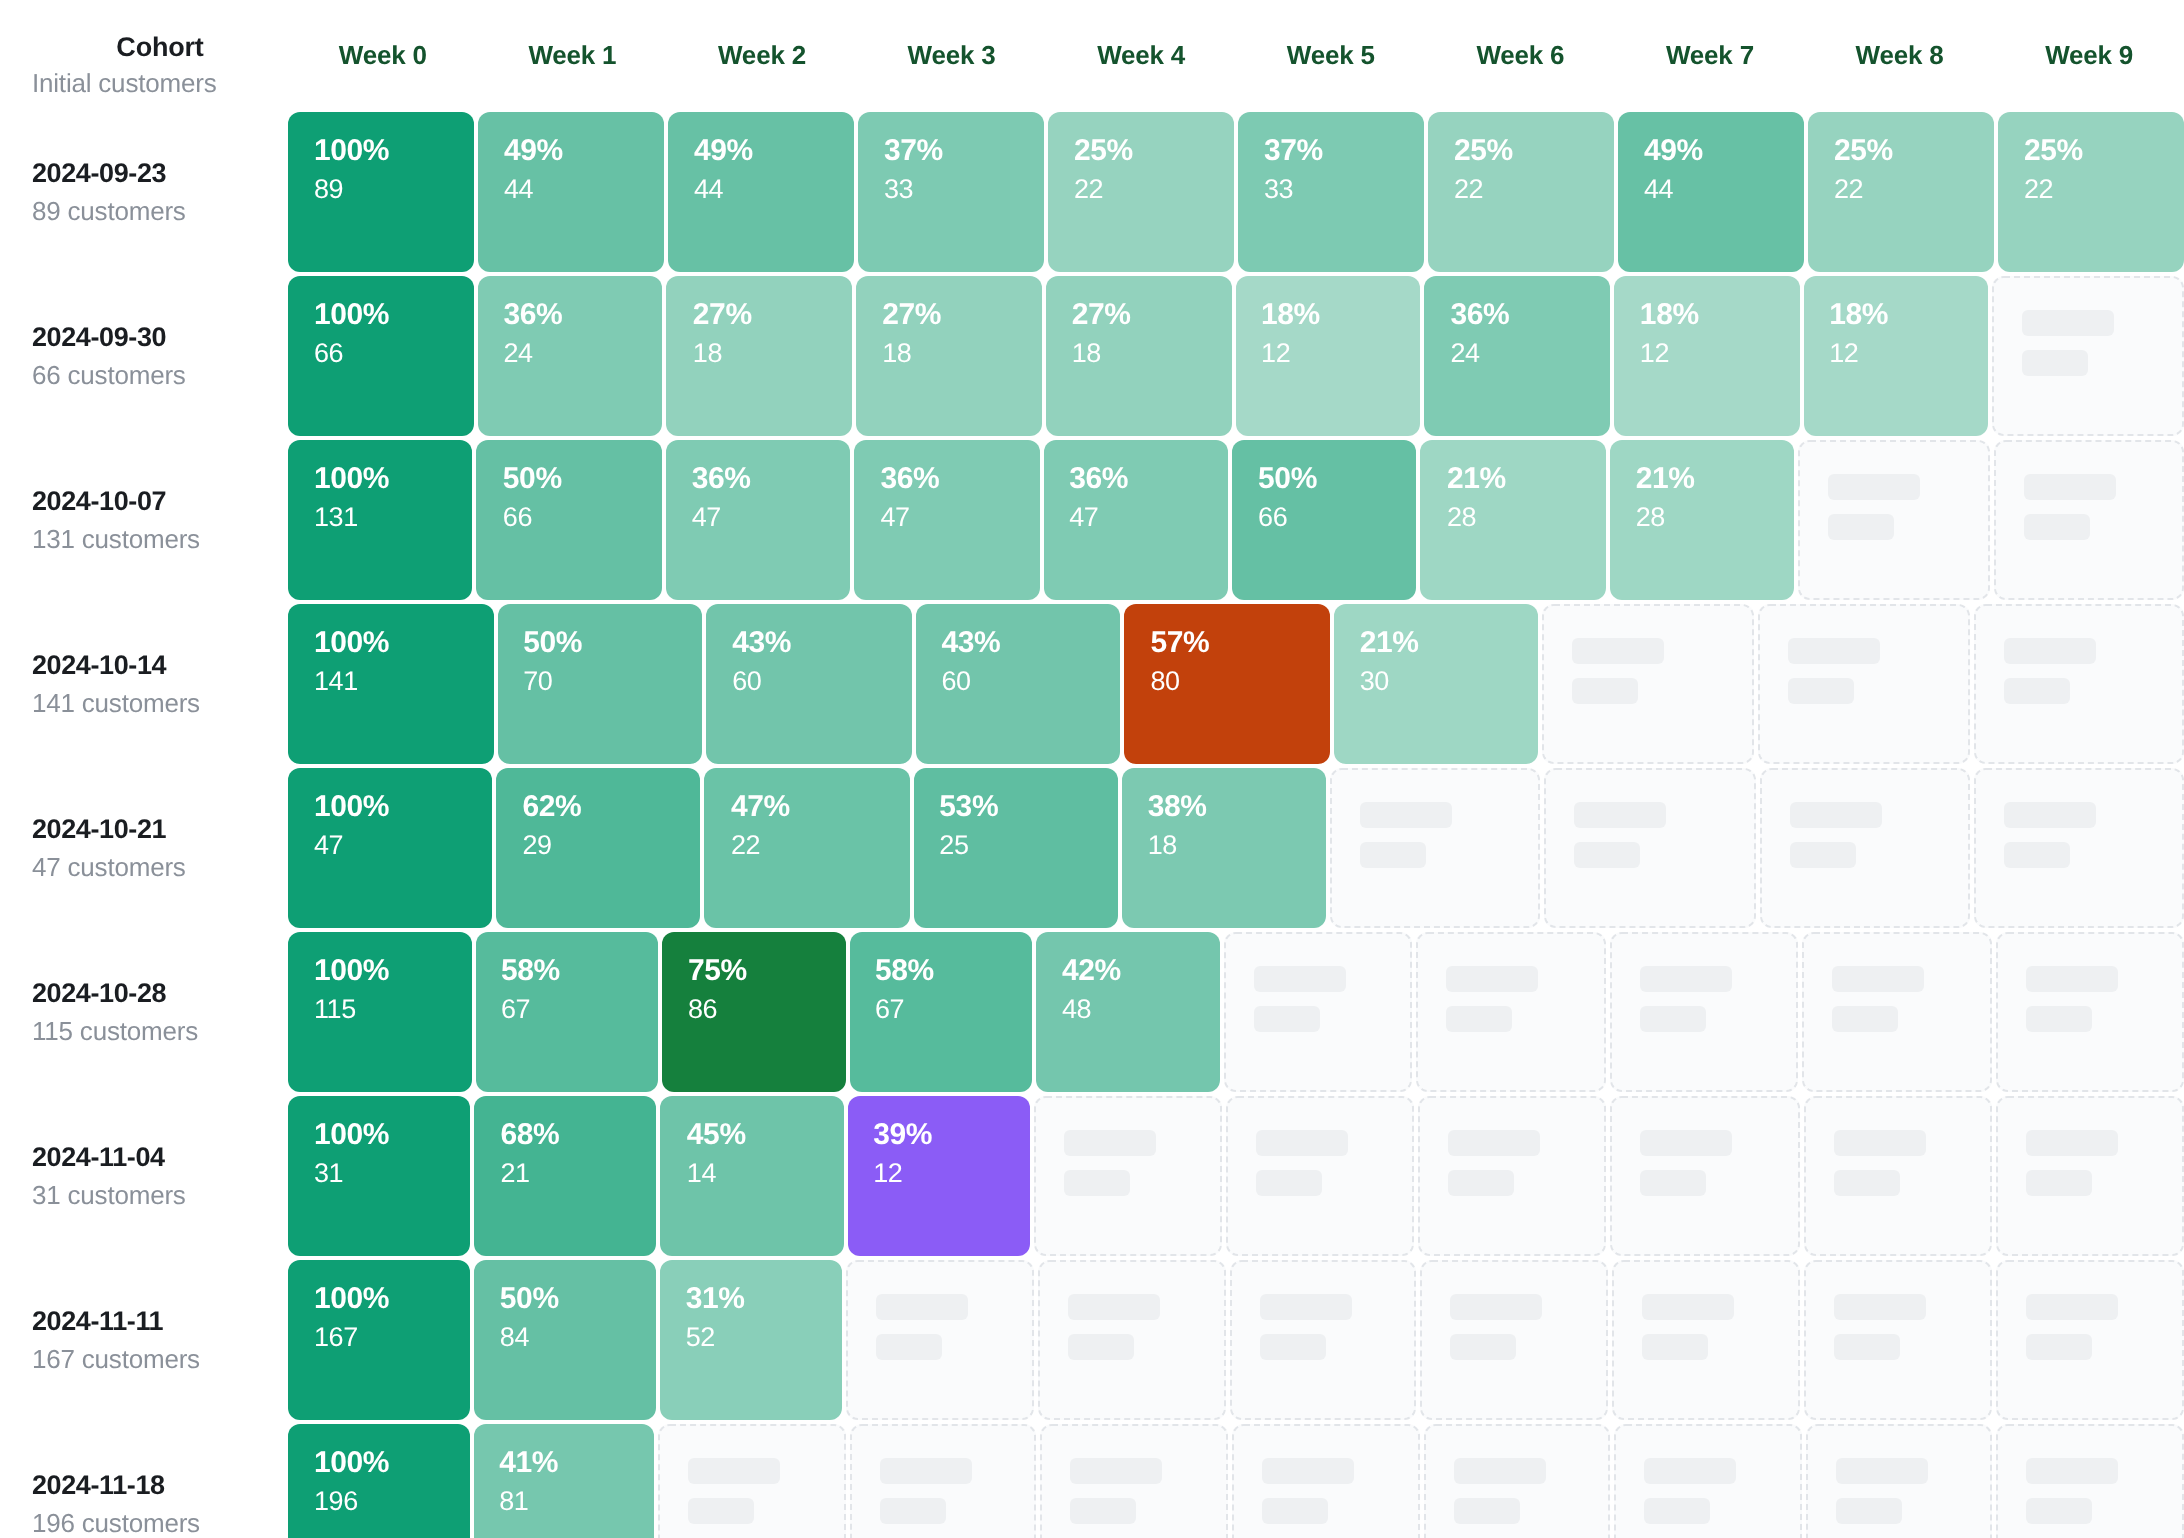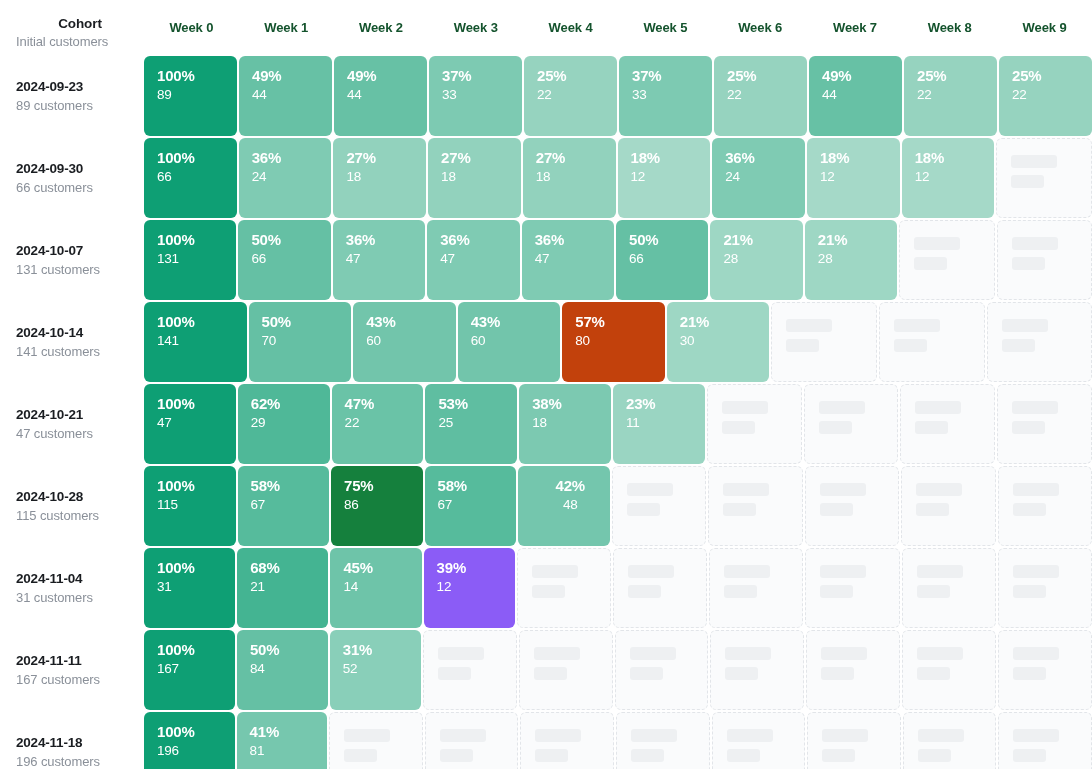--- a/index.html
+++ b/index.html
@@ -374,24 +374,20 @@
             <div class="cell-count">22</div>
           </div>
           <div class="cell" style="background: rgb(95, 190, 161);">
             <div class="cell-pct">53%</div>
             <div class="cell-count">25</div>
           </div>
           <div class="cell" style="background: rgb(124, 201, 177);">
             <div class="cell-pct">38%</div>
             <div class="cell-count">18</div>
           </div>
-          <div class="cell" style="background: rgb(154, 213, 194);">
-            <div class="cell-pct">23%</div>
-            <div class="cell-count">11</div>
-          </div>
           <div class="cell empty">
             <div class="sk wide"></div>
             <div class="sk narrow"></div>
           </div>
           <div class="cell empty">
             <div class="sk wide"></div>
             <div class="sk narrow"></div>
           </div>
           <div class="cell empty">
             <div class="sk wide"></div>
@@ -418,21 +414,21 @@
             <div class="cell-count">67</div>
           </div>
           <div class="cell" style="background: #15803d;">
             <div class="cell-pct">75%</div>
             <div class="cell-count">86</div>
           </div>
           <div class="cell" style="background: rgb(86, 187, 156);">
             <div class="cell-pct">58%</div>
             <div class="cell-count">67</div>
           </div>
-          <div class="cell" style="background: rgb(116, 198, 173); align-items: center;">
+          <div class="cell" style="background: rgb(116, 198, 173);">
             <div class="cell-pct">42%</div>
             <div class="cell-count">48</div>
           </div>
           <div class="cell empty">
             <div class="sk wide"></div>
             <div class="sk narrow"></div>
           </div>
           <div class="cell empty">
             <div class="sk wide"></div>
             <div class="sk narrow"></div>

